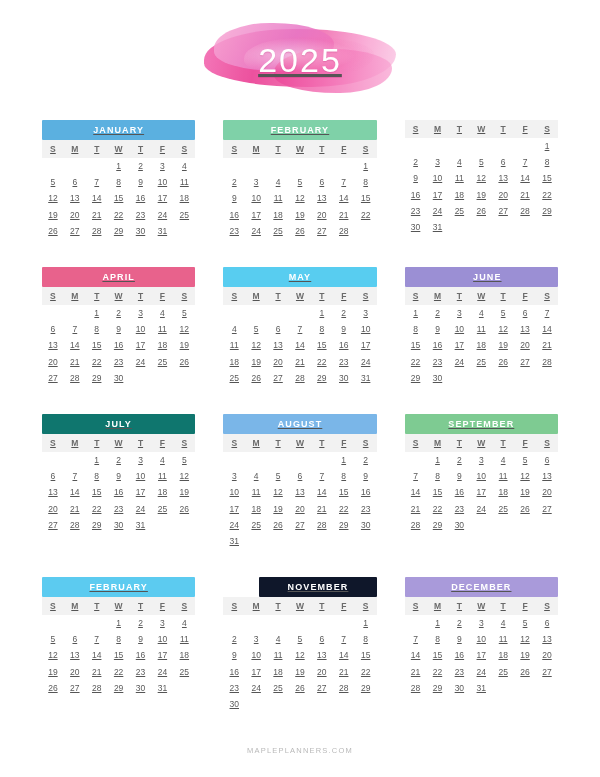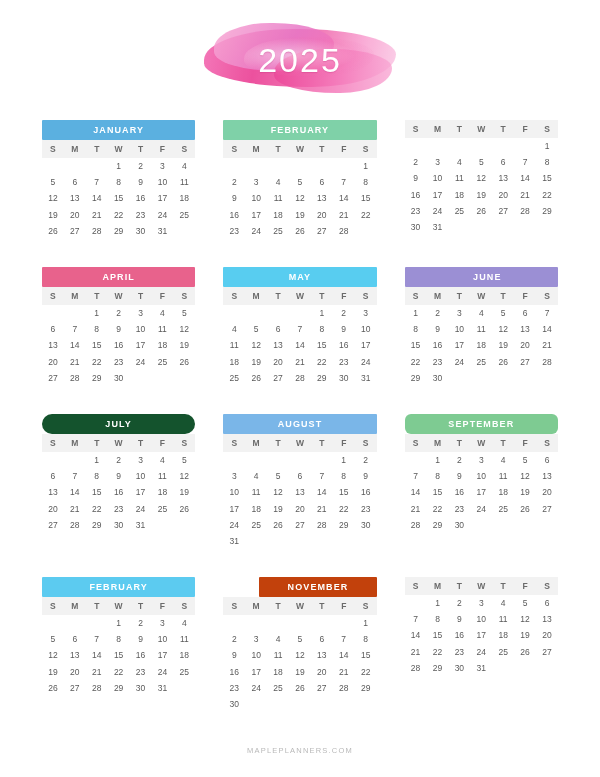--- a/index.html
+++ b/index.html
@@ -12,20 +12,21 @@
     background: #ffffff;
     font-family: "Liberation Sans", sans-serif;
     color: #555555;
     overflow: hidden;
   }
   .page {
     position: relative;
     width: 600px;
     height: 773px;
     box-sizing: border-box;
+    text-decoration: underline;
   }
 
   
   .header {
     position: relative;
     height: 120px;
     display: flex;
     align-items: center;
     justify-content: center;
   }
@@ -532,21 +533,21 @@
               <td class="empty"></td>
               <td class="empty"></td>
               <td class="empty"></td>
               <td class="empty"></td>
               <td class="empty"></td>
             </tr>
           </tbody>
         </table>
       </div>
       <div class="month">
-        <div class="month-title" style="background: #14532d; border-radius: 10px;">JULY</div>
+        <div class="month-title" style="background: #0f766e;">JULY</div>
         <table class="cal">
           <thead>
             <tr>
               <th>S</th>
               <th>M</th>
               <th>T</th>
               <th>W</th>
               <th>T</th>
               <th>F</th>
               <th>S</th>
@@ -667,21 +668,21 @@
               <td class="empty"></td>
               <td class="empty"></td>
               <td class="empty"></td>
               <td class="empty"></td>
               <td class="empty"></td>
             </tr>
           </tbody>
         </table>
       </div>
       <div class="month">
-        <div class="month-title" style="background: rgb(126, 203, 146); border-radius: 6px;">SEPTEMBER</div>
+        <div class="month-title" style="background: rgb(126, 203, 146);">SEPTEMBER</div>
         <table class="cal">
           <thead>
             <tr>
               <th>S</th>
               <th>M</th>
               <th>T</th>
               <th>W</th>
               <th>T</th>
               <th>F</th>
               <th>S</th>
@@ -793,21 +794,21 @@
               <td>28</td>
               <td>29</td>
               <td>30</td>
               <td>31</td>
               <td class="empty"></td>
             </tr>
           </tbody>
         </table>
       </div>
       <div class="month">
-        <div class="month-title" style="background: #c2410c; margin-left: 36px;">NOVEMBER</div>
+        <div class="month-title" style="background: #0f172a; margin-left: 36px;">NOVEMBER</div>
         <table class="cal">
           <thead>
             <tr>
               <th>S</th>
               <th>M</th>
               <th>T</th>
               <th>W</th>
               <th>T</th>
               <th>F</th>
               <th>S</th>
@@ -865,20 +866,21 @@
               <td class="empty"></td>
               <td class="empty"></td>
               <td class="empty"></td>
               <td class="empty"></td>
               <td class="empty"></td>
             </tr>
           </tbody>
         </table>
       </div>
       <div class="month">
+        <div class="month-title" style="background: rgb(169, 154, 218);">DECEMBER</div>
         <table class="cal">
           <thead>
             <tr>
               <th>S</th>
               <th>M</th>
               <th>T</th>
               <th>W</th>
               <th>T</th>
               <th>F</th>
               <th>S</th>

